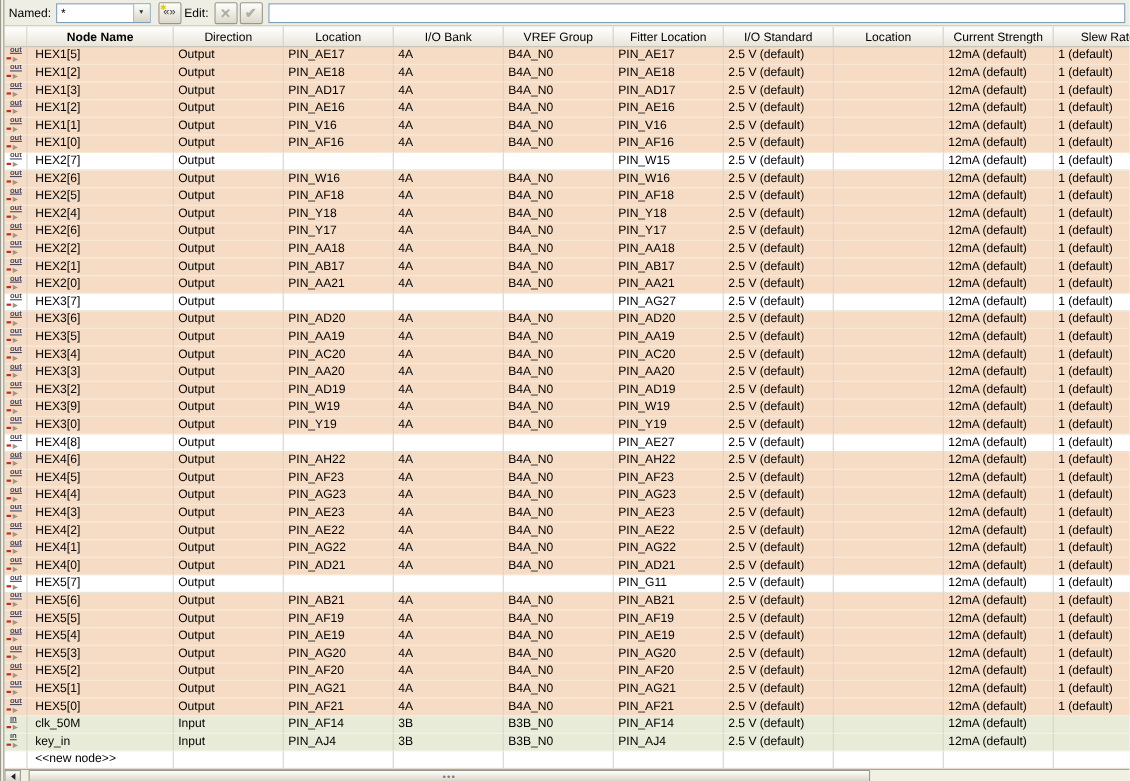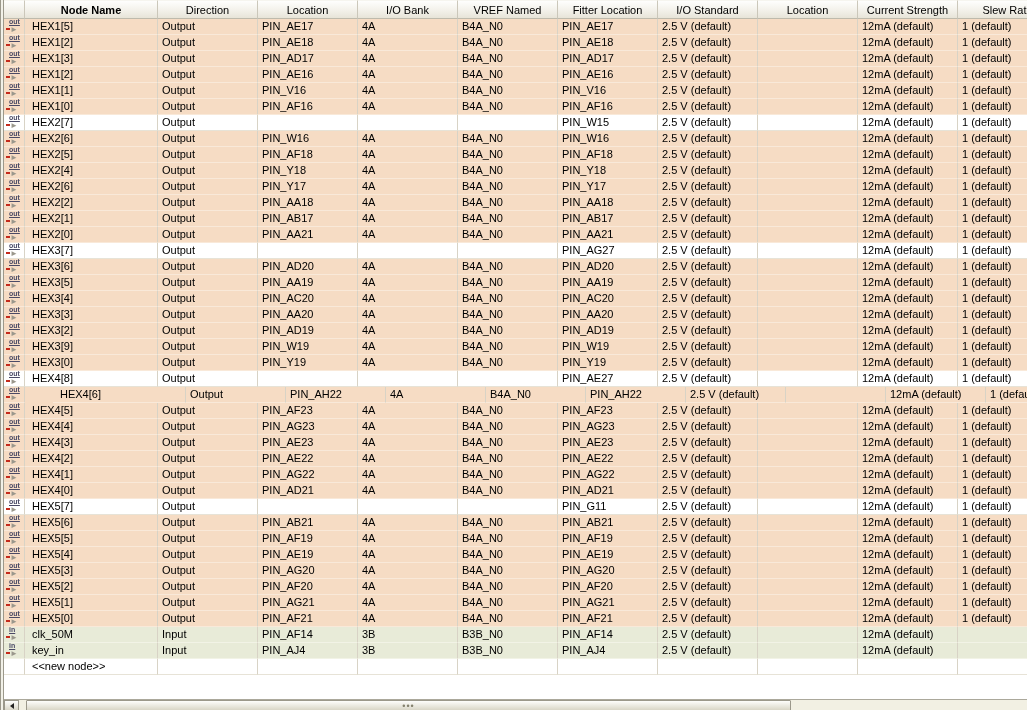--- a/index.html
+++ b/index.html
@@ -96,29 +96,48 @@
   }
   .hs-grip{font-size:9px;line-height:6px;color:#85826F;letter-spacing:1px;}
 </style>
 </head>
 <body>
 
 <div class="app">
   <div class="left-edge"></div>
   <div class="content">
 
+    <div class="toolbar">
+      <span class="tb-label">Named:</span>
+      <div class="combo">
+        <span class="combo-val">*</span>
+        <span class="combo-btn">▼</span>
+      </div>
+      <button class="tb-btn">
+        <span class="nf-spark">✱</span>
+        <span class="nf-glyph">«»</span>
+      </button>
+      <span class="tb-label">Edit:</span>
+      <button class="tb-btn">
+        <span class="icon-x">✕</span>
+      </button>
+      <button class="tb-btn">
+        <span class="icon-check">✔</span>
+      </button>
+      <input class="edit-field" type="text" value="" style="">
+    </div>
 
     <div class="table">
       <div class="thead" id="thead">
           <div class="th" style="width: 21px;"></div>
           <div class="th" style="width: 133px; font-weight: bold;">Node Name</div>
           <div class="th" style="width: 100px;">Direction</div>
           <div class="th" style="width: 100px;">Location</div>
           <div class="th" style="width: 100px;">I/O Bank</div>
-          <div class="th" style="width: 100px;">VREF Named</div>
+          <div class="th" style="width: 100px;">VREF Group</div>
           <div class="th" style="width: 100px;">Fitter Location</div>
           <div class="th" style="width: 100px;">I/O Standard</div>
           <div class="th" style="width: 100px;">Location</div>
           <div class="th" style="width: 100px;">Current Strength</div>
           <div class="th" style="width: 100px;">Slew Rate</div>
         </div>
       <div class="tbody" id="tbody">
           <div class="tr assigned" style="background: rgb(246, 220, 196);">
             <div class="td icon-td" style="width: 21px;"><span class="pin-icon"><span class="lbl">out</span><span class="dash" style="background: rgb(196, 43, 28);"></span><span class="arrow">►</span></span></div>
             <div class="td name-td" style="width: 133px;">HEX1[5]</div>
@@ -413,21 +432,21 @@
             <div class="td" style="width: 100px;"></div>
             <div class="td" style="width: 100px;"></div>
             <div class="td" style="width: 100px;">PIN_AE27</div>
             <div class="td" style="width: 100px;">2.5 V (default)</div>
             <div class="td" style="width: 100px;"></div>
             <div class="td" style="width: 100px;">12mA (default)</div>
             <div class="td" style="width: 100px;">1 (default)</div>
           </div>
           <div class="tr assigned" style="background: rgb(246, 220, 196);">
             <div class="td icon-td" style="width: 21px;"><span class="pin-icon"><span class="lbl">out</span><span class="dash" style="background: rgb(196, 43, 28);"></span><span class="arrow">►</span></span></div>
-            <div class="td name-td" style="width: 133px; margin-left: 28px;">HEX4[6]</div>
+            <div class="td name-td" style="width: 133px;">HEX4[6]</div>
             <div class="td" style="width: 100px;">Output</div>
             <div class="td" style="width: 100px;">PIN_AH22</div>
             <div class="td" style="width: 100px;">4A</div>
             <div class="td" style="width: 100px;">B4A_N0</div>
             <div class="td" style="width: 100px;">PIN_AH22</div>
             <div class="td" style="width: 100px;">2.5 V (default)</div>
             <div class="td" style="width: 100px;"></div>
             <div class="td" style="width: 100px;">12mA (default)</div>
             <div class="td" style="width: 100px;">1 (default)</div>
           </div>

